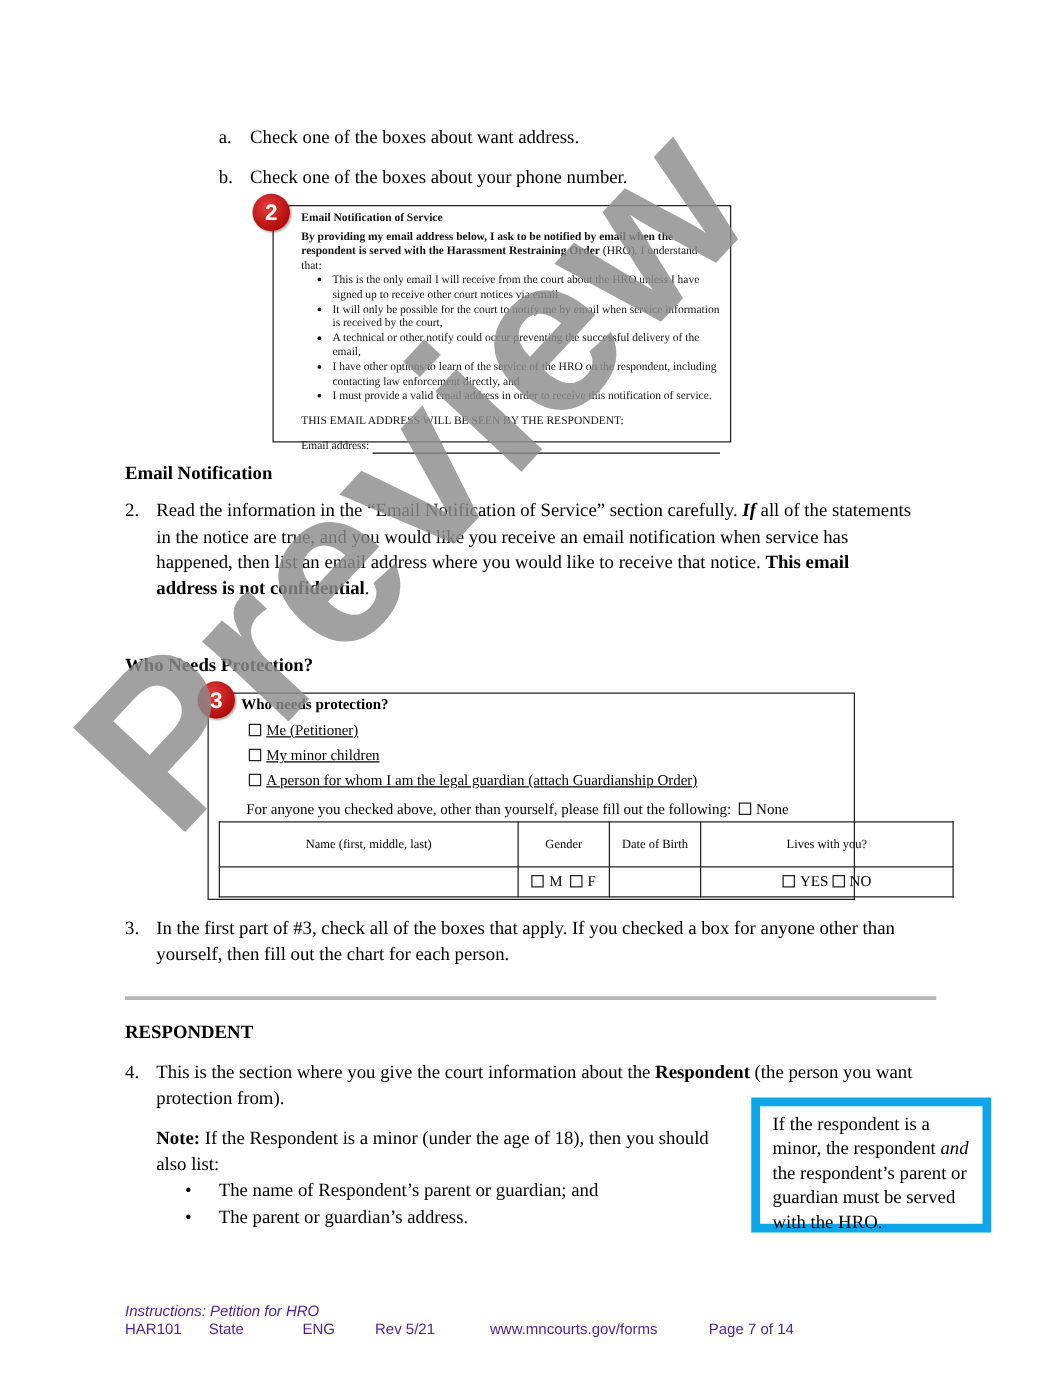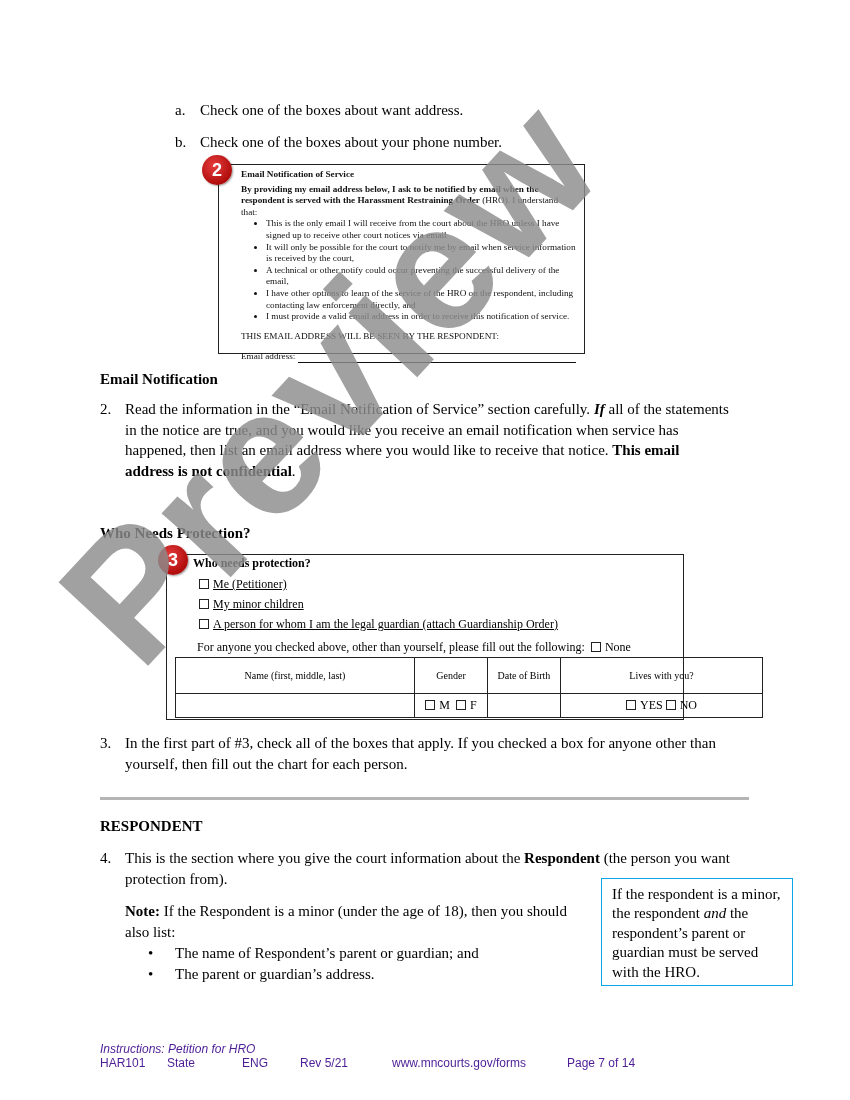--- a/index.html
+++ b/index.html
@@ -25,21 +25,21 @@
   .form3 { position:absolute; left:166px; top:554px; width:518px; height:166px;
            border:1.5px solid #222; box-sizing:border-box; background:#fff; }
   .form3 .title { position:absolute; left:26px; top:1px; font-size:12px; font-weight:bold; }
   .form3 .opt { position:absolute; left:32px; font-size:12px;text-decoration:underline; }
   .cb { display:inline-block; width:10px; height:10px; border:1px solid #222; vertical-align:-1px; margin-right:4px; box-sizing:border-box; }
   .form3 .fill { position:absolute; left:30px; top:85px; font-size:12px; }
   .form3 table { position:absolute; left:8px; top:102px; width:588px; border-collapse:collapse; font-size:10px; }
   .form3 td { border:1.5px solid #222; text-align:center; padding:0; }
 
   .sidebox { position:absolute; left:601px; top:878px; width:192px; height:108px;
-             border:1px solid #0ea5e9; box-sizing:border-box; padding:6px 10px; font-size:15px; line-height:19.4px; }
+             border:7px solid #0ea5e9; box-sizing:border-box; padding:6px 10px; font-size:15px; line-height:19.4px; }
 
   .rule { position:absolute; left:100px; top:797px; width:649px; height:3px; background:#b5b5b5; }
 
   .footer { position:absolute; left:100px; font-family:"Liberation Sans", sans-serif; font-size:12px; color:#4c1d95; }
 
   .watermark { position:absolute; left:95px; top:530px; font-family:"Liberation Sans", sans-serif;
                font-weight:bold; font-size:178px; color:rgba(140,140,140,0.82);
                transform:rotate(-47deg); transform-origin:left center; letter-spacing:2px;
                white-space:nowrap; pointer-events:none; }
 </style>

